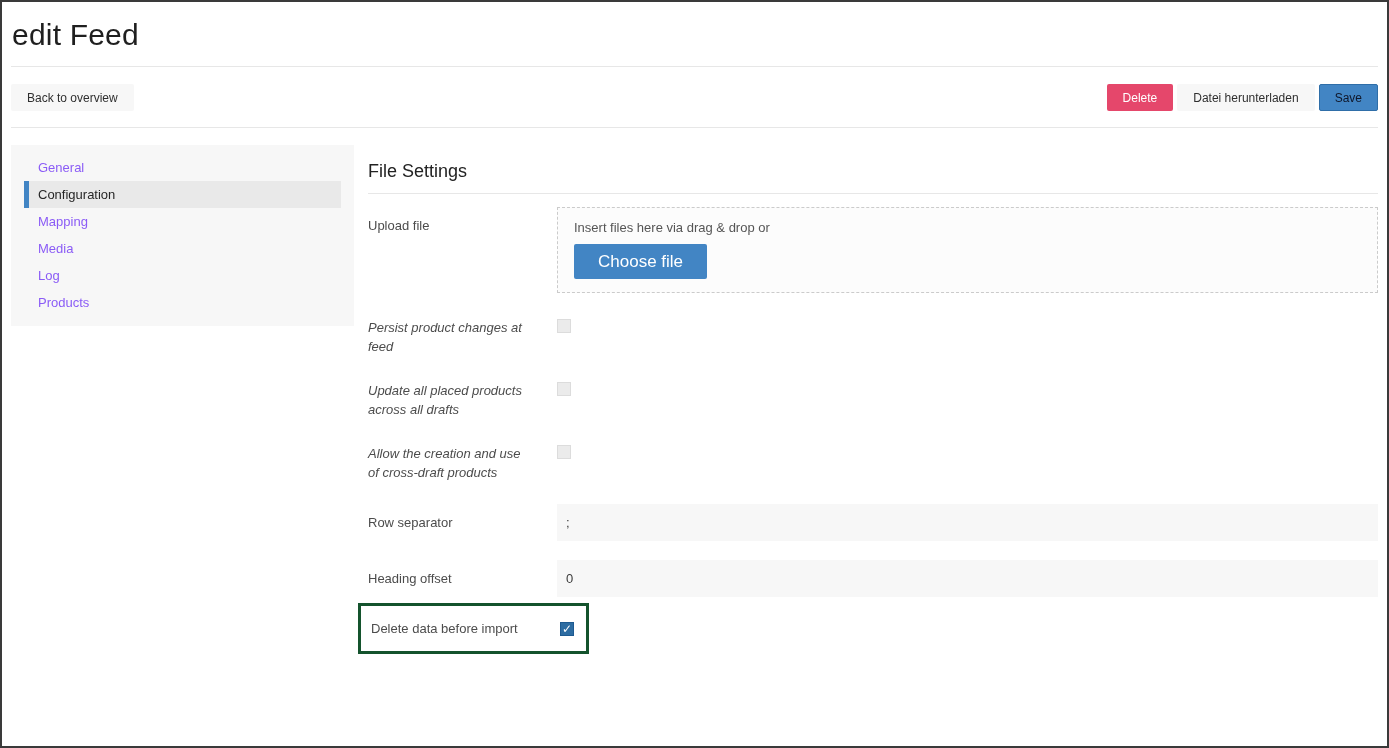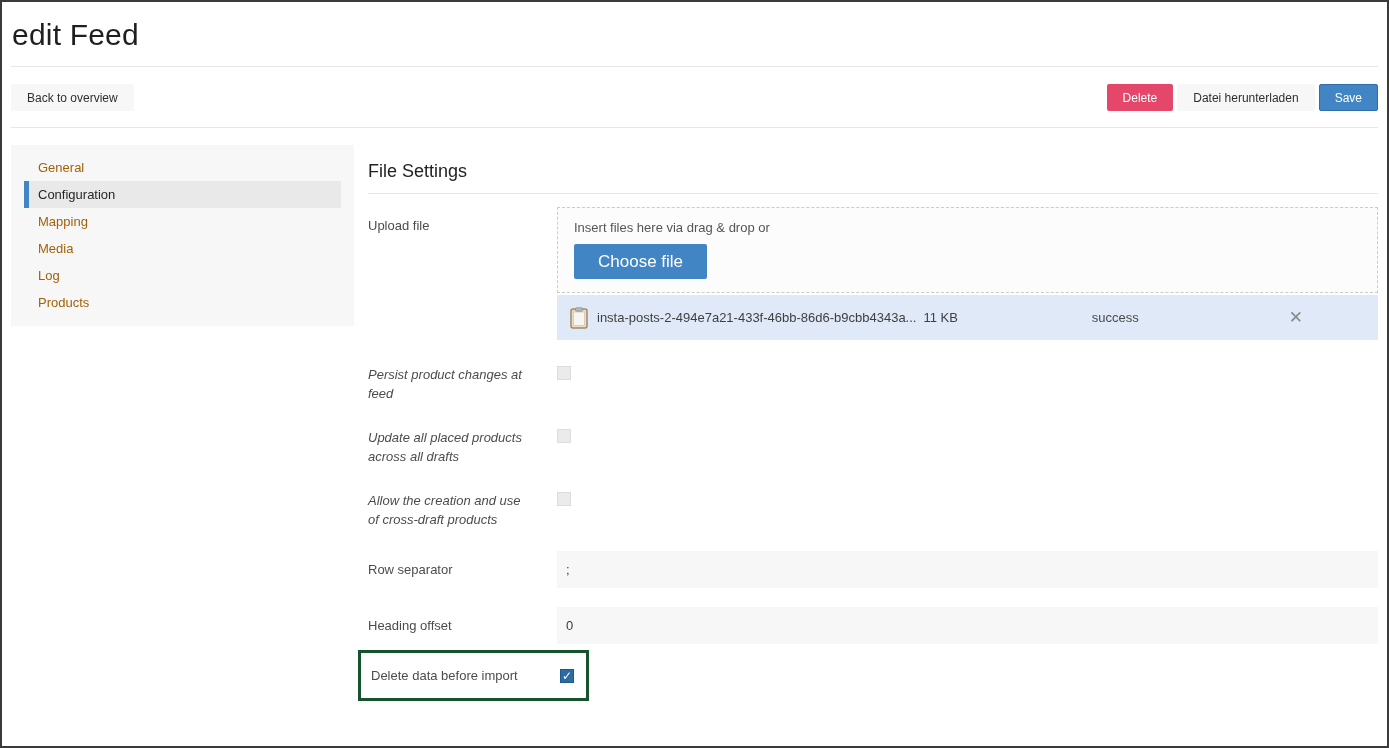--- a/index.html
+++ b/index.html
@@ -28,32 +28,32 @@
   }
   .btn {
     height: 27px; padding: 0 15px;
     font-size: 12px; font-family: inherit;
     border: 1px solid transparent; border-radius: 2px;
     display: inline-flex; align-items: center; justify-content: center;
     cursor: pointer; white-space: nowrap;
   }
   .btn-gray { background: #f7f7f7; color: #2f2f2f; }
   .btn-red  { color: #fff; }
-  .btn-blue { color: #ffffff; }
+  .btn-blue { color: #0f172a; }
   .toolbar .spacer { flex: 1; }
   .toolbar .btn + .btn { margin-left: 4px; }
   
   .content { display: flex; align-items: flex-start; padding-top: 17px; }
   .sidebar {
     width: 343px; background: #f7f7f7;
     padding: 9px 0 10px 0; flex-shrink: 0;
   }
   .side-item {
     height: 27px; display: flex; align-items: center;
-    font-size: 13px; color: #a16207;
+    font-size: 13px; color: #8b5cf6;
     padding-left: 27px; cursor: pointer;
   }
   .side-item.active {
     margin: 0 13px; padding-left: 9px;
     background: #e9e9e9; color: #262626;
     border-left: 5px solid #4285c4;
   }
   .main { flex: 1; margin-left: 14px; min-width: 0; }
   .section-title { font-size: 18px; font-weight: 500; color: #222; margin-top: 16px; }
   .section-rule { border: none; border-top: 1px solid #e7e7e7; margin-top: 11px; }
@@ -152,31 +152,20 @@
       <h2 class="section-title">File Settings</h2>
       <hr class="section-rule">
 
       <div class="form-row row-upload">
         <div class="form-label">Upload file</div>
         <div class="form-control">
           <div class="dropzone">
             <div class="dropzone-text">Insert files here via drag &amp; drop or</div>
             <button class="btn-choose" style="background:#4285c4">Choose file</button>
           </div>
-          <div class="file-row" style="background:#dfe9f8">
-            <svg class="file-icon" viewBox="0 0 18 22">
-              <rect x="1" y="2" width="16" height="19" rx="2" fill="#e8ddc8" stroke="#a58a5d" stroke-width="1.5"></rect>
-              <rect x="3.5" y="5" width="11" height="13.5" fill="#f6f5f2" stroke="#cfc9bc" stroke-width="0.8"></rect>
-              <rect x="5.5" y="0.8" width="7" height="3.4" rx="1" fill="#b9b9b9" stroke="#8e8e8e" stroke-width="0.8"></rect>
-            </svg>
-            <span class="file-name">insta-posts-2-494e7a21-433f-46bb-86d6-b9cbb4343a...</span>
-            <span class="file-size">11 KB</span>
-            <span class="file-status">success</span>
-            <span class="file-remove">✕</span>
-          </div>
         </div>
       </div>
 
       <div class="form-row row-check">
         <div class="form-label">Persist product changes at feed</div>
         <span class="checkbox"></span>
       </div>
 
       <div class="form-row row-check">
         <div class="form-label">Update all placed products across all drafts</div>

